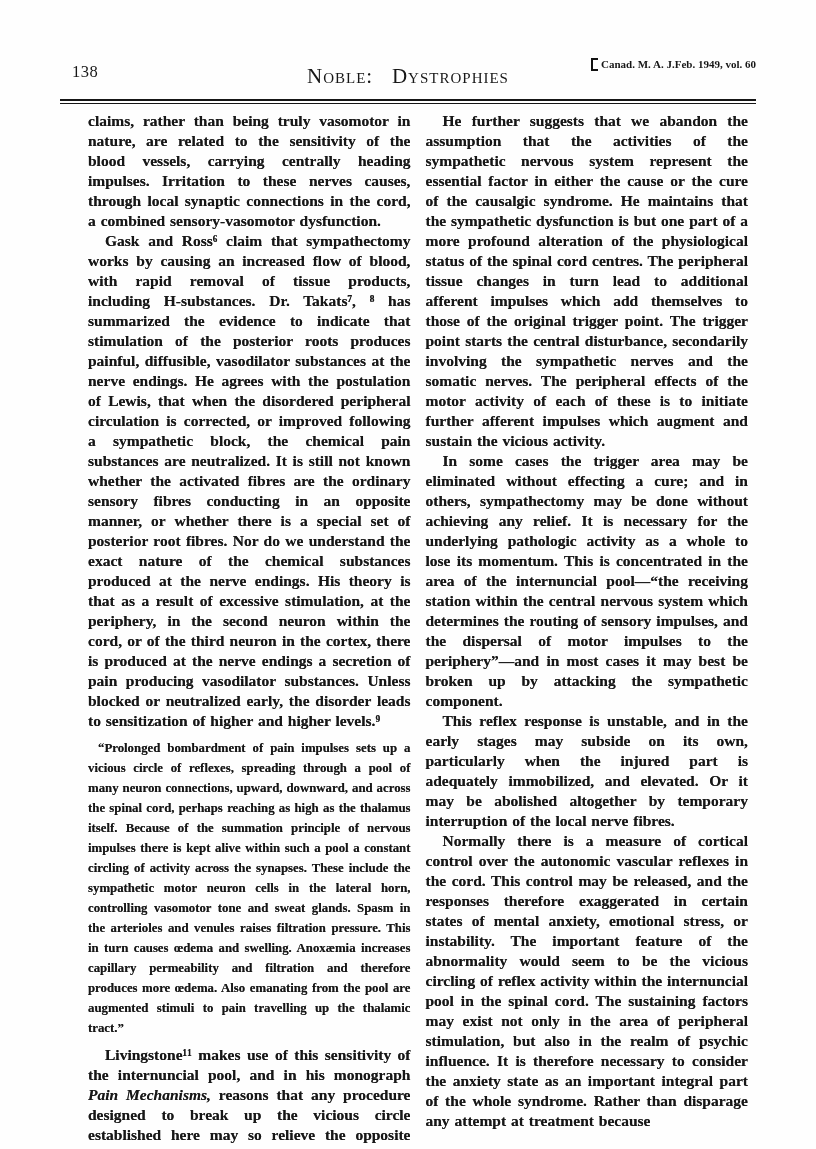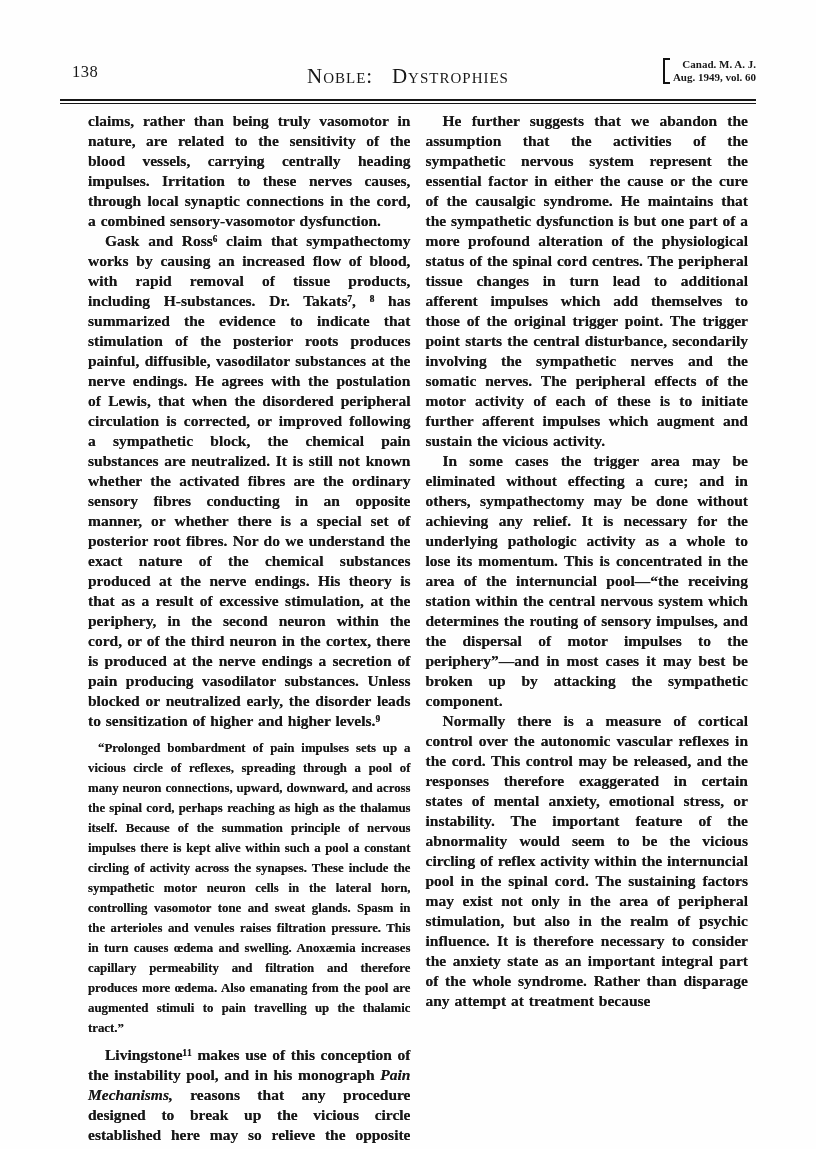--- a/index.html
+++ b/index.html
@@ -24,21 +24,21 @@
     white-space: pre;
   }
   .citation {
     position: absolute; right: 60px; top: 58px;
     display: inline-flex; align-items: stretch;
   }
   .bracket {
     width: 5px; margin-right: 3px;
     border-left: 2px solid #111; border-top: 2px solid #111; border-bottom: 2px solid #111;
   }
-  .cit-lines { display: flex; flex-direction: column; justify-content: center; align-items: flex-end; }
+  .cit-lines { display: flex; justify-content: center; }
   .cit-lines span {
     font-size: 11px; font-weight: bold; line-height: 13px; white-space: nowrap;
   }
   .rule {
     margin: 2px 60px 0 60px;
     height: 2px;
     border-top: 2px solid #161616;
     border-bottom: 1px solid #161616;
   }
 
@@ -71,36 +71,37 @@
 
 <div class="page">
 
   <header class="page-header">
     <span class="page-num">138</span>
     <span class="running-title">Noble:   Dystrophies</span>
     <span class="citation">
       <span class="bracket"></span>
       <span class="cit-lines">
         <span>Canad. M. A. J.</span>
-        <span>Aug. 1949, vol. 60</span>
+        <span>Feb. 1949, vol. 60</span>
       </span>
     </span>
   </header>
 
   <div class="rule"></div>
 
   <main class="columns">
 
     <section class="col">
       <p class="noindent">claims, rather than being truly vasomotor in nature, are related to the sensitivity of the blood vessels, carrying centrally heading impulses.  Irritation to these nerves causes, through local synaptic connections in the cord, a combined sensory-vasomotor dysfunction.</p>
       <p>Gask and Ross⁶ claim that sympathectomy works by causing an increased flow of blood, with rapid removal of tissue products, including H-substances.  Dr. Takats⁷, ⁸ has summarized the evidence to indicate that stimulation of the posterior roots produces painful, diffusible, vasodilator substances at the nerve endings.  He agrees with the postulation of Lewis, that when the disordered peripheral circulation is corrected, or improved following a sympathetic block, the chemical pain substances are neutralized.  It is still not known whether the activated fibres are the ordinary sensory fibres conducting in an opposite manner, or whether there is a special set of posterior root fibres.  Nor do we understand the exact nature of the chemical substances produced at the nerve endings.  His theory is that as a result of excessive stimulation, at the periphery, in the second neuron within the cord, or of the third neuron in the cortex, there is produced at the nerve endings a secretion of pain producing vasodilator substances.  Unless blocked or neutralized early, the disorder leads to sensitization of higher and higher levels.⁹</p>
       <blockquote>“Prolonged bombardment of pain impulses sets up a vicious circle of reflexes, spreading through a pool of many neuron connections, upward, downward, and across the spinal cord, perhaps reaching as high as the thalamus itself.  Because of the summation principle of nervous impulses there is kept alive within such a pool a constant circling of activity across the synapses.  These include the sympathetic motor neuron cells in the lateral horn, controlling vasomotor tone and sweat glands.  Spasm in the arterioles and venules raises filtration pressure.  This in turn causes œdema and swelling.  Anoxæmia increases capillary permeability and filtration and therefore produces more œdema.  Also emanating from the pool are augmented stimuli to pain travelling up the thalamic tract.”</blockquote>
-      <p><span>Livingstone¹¹ makes use of this conception of the instability pool, and in his monograph </span><em>Pain Mechanisms,</em><span> reasons that any procedure designed to break up the vicious circle established here may so relieve the opposite responses that the normal physiological state is restored.  The sympathetic component of this vicious ac-</span></p>
+      <p><span>Livingstone¹¹ makes use of this sensitivity of the internuncial pool, and in his monograph </span><em>Pain Mechanisms,</em><span> reasons that any procedure designed to break up the vicious circle established here may so relieve the opposite responses that the normal physiological state is restored.  The sympathetic component of this vicious ac-</span></p>
     </section>
 
     <section class="col">
       <p>He further suggests that we abandon the assumption that the activities of the sympathetic nervous system represent the essential factor in either the cause or the cure of the causalgic syndrome.  He maintains that the sympathetic dysfunction is but one part of a more profound alteration of the physiological status of the spinal cord centres.  The peripheral tissue changes in turn lead to additional afferent impulses which add themselves to those of the original trigger point.  The trigger point starts the central disturbance, secondarily involving the sympathetic nerves and the somatic nerves.  The peripheral effects of the motor activity of each of these is to initiate further afferent impulses which augment and sustain the vicious activity.</p>
       <p>In some cases the trigger area may be eliminated without effecting a cure; and in others, sympathectomy may be done without achieving any relief.  It is necessary for the underlying pathologic activity as a whole to lose its momentum.  This is concentrated in the area of the internuncial pool—“the receiving station within the central nervous system which determines the routing of sensory impulses, and the dispersal of motor impulses to the periphery”—and in most cases it may best be broken up by attacking the sympathetic component.</p>
+      <p>This reflex response is unstable, and in the early stages may subside on its own, particularly when the injured part is adequately immobilized, and elevated.  Or it may be abolished altogether by temporary interruption of the local nerve fibres.</p>
       <p>Normally there is a measure of cortical control over the autonomic vascular reflexes in the cord.  This control may be released, and the responses therefore exaggerated in certain states of mental anxiety, emotional stress, or instability.  The important feature of the abnormality would seem to be the vicious circling of reflex activity within the internuncial pool in the spinal cord.  The sustaining factors may exist not only in the area of peripheral stimulation, but also in the realm of psychic influence.  It is therefore necessary to consider the anxiety state as an important integral part of the whole syndrome.  Rather than disparage any attempt at treatment because</p>
     </section>
 
   </main>
 </div>
 
 </body></html>

